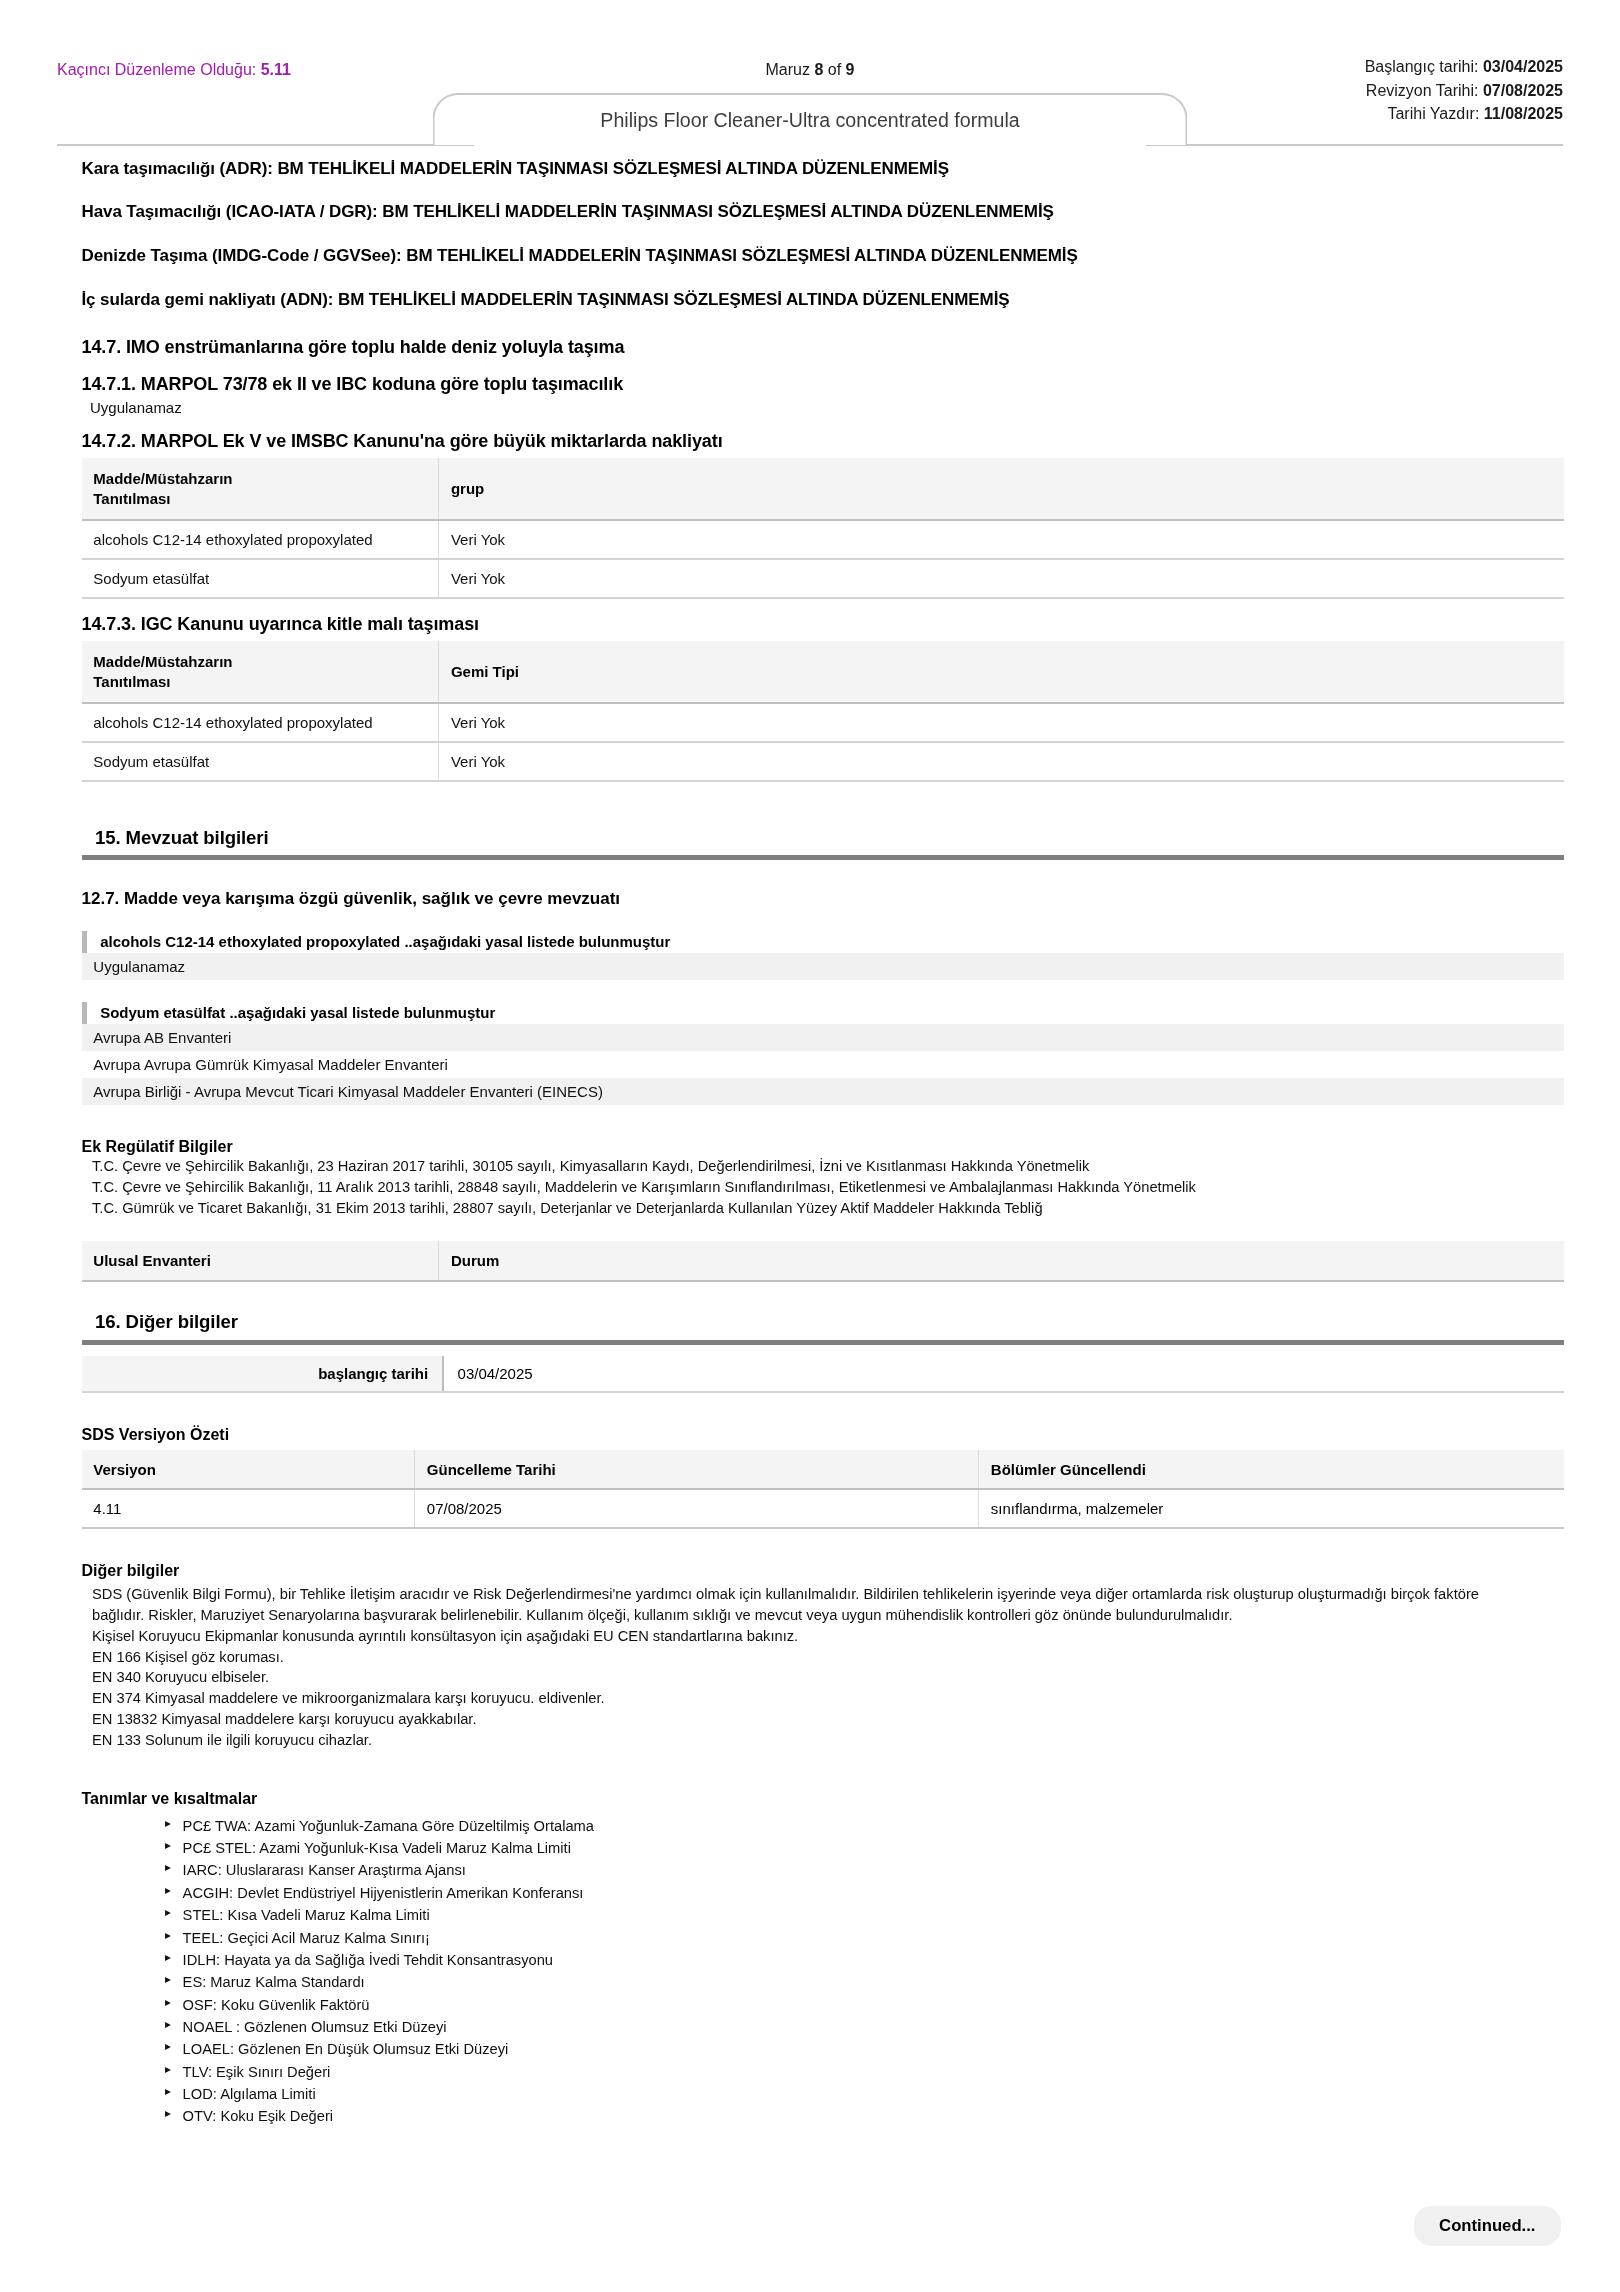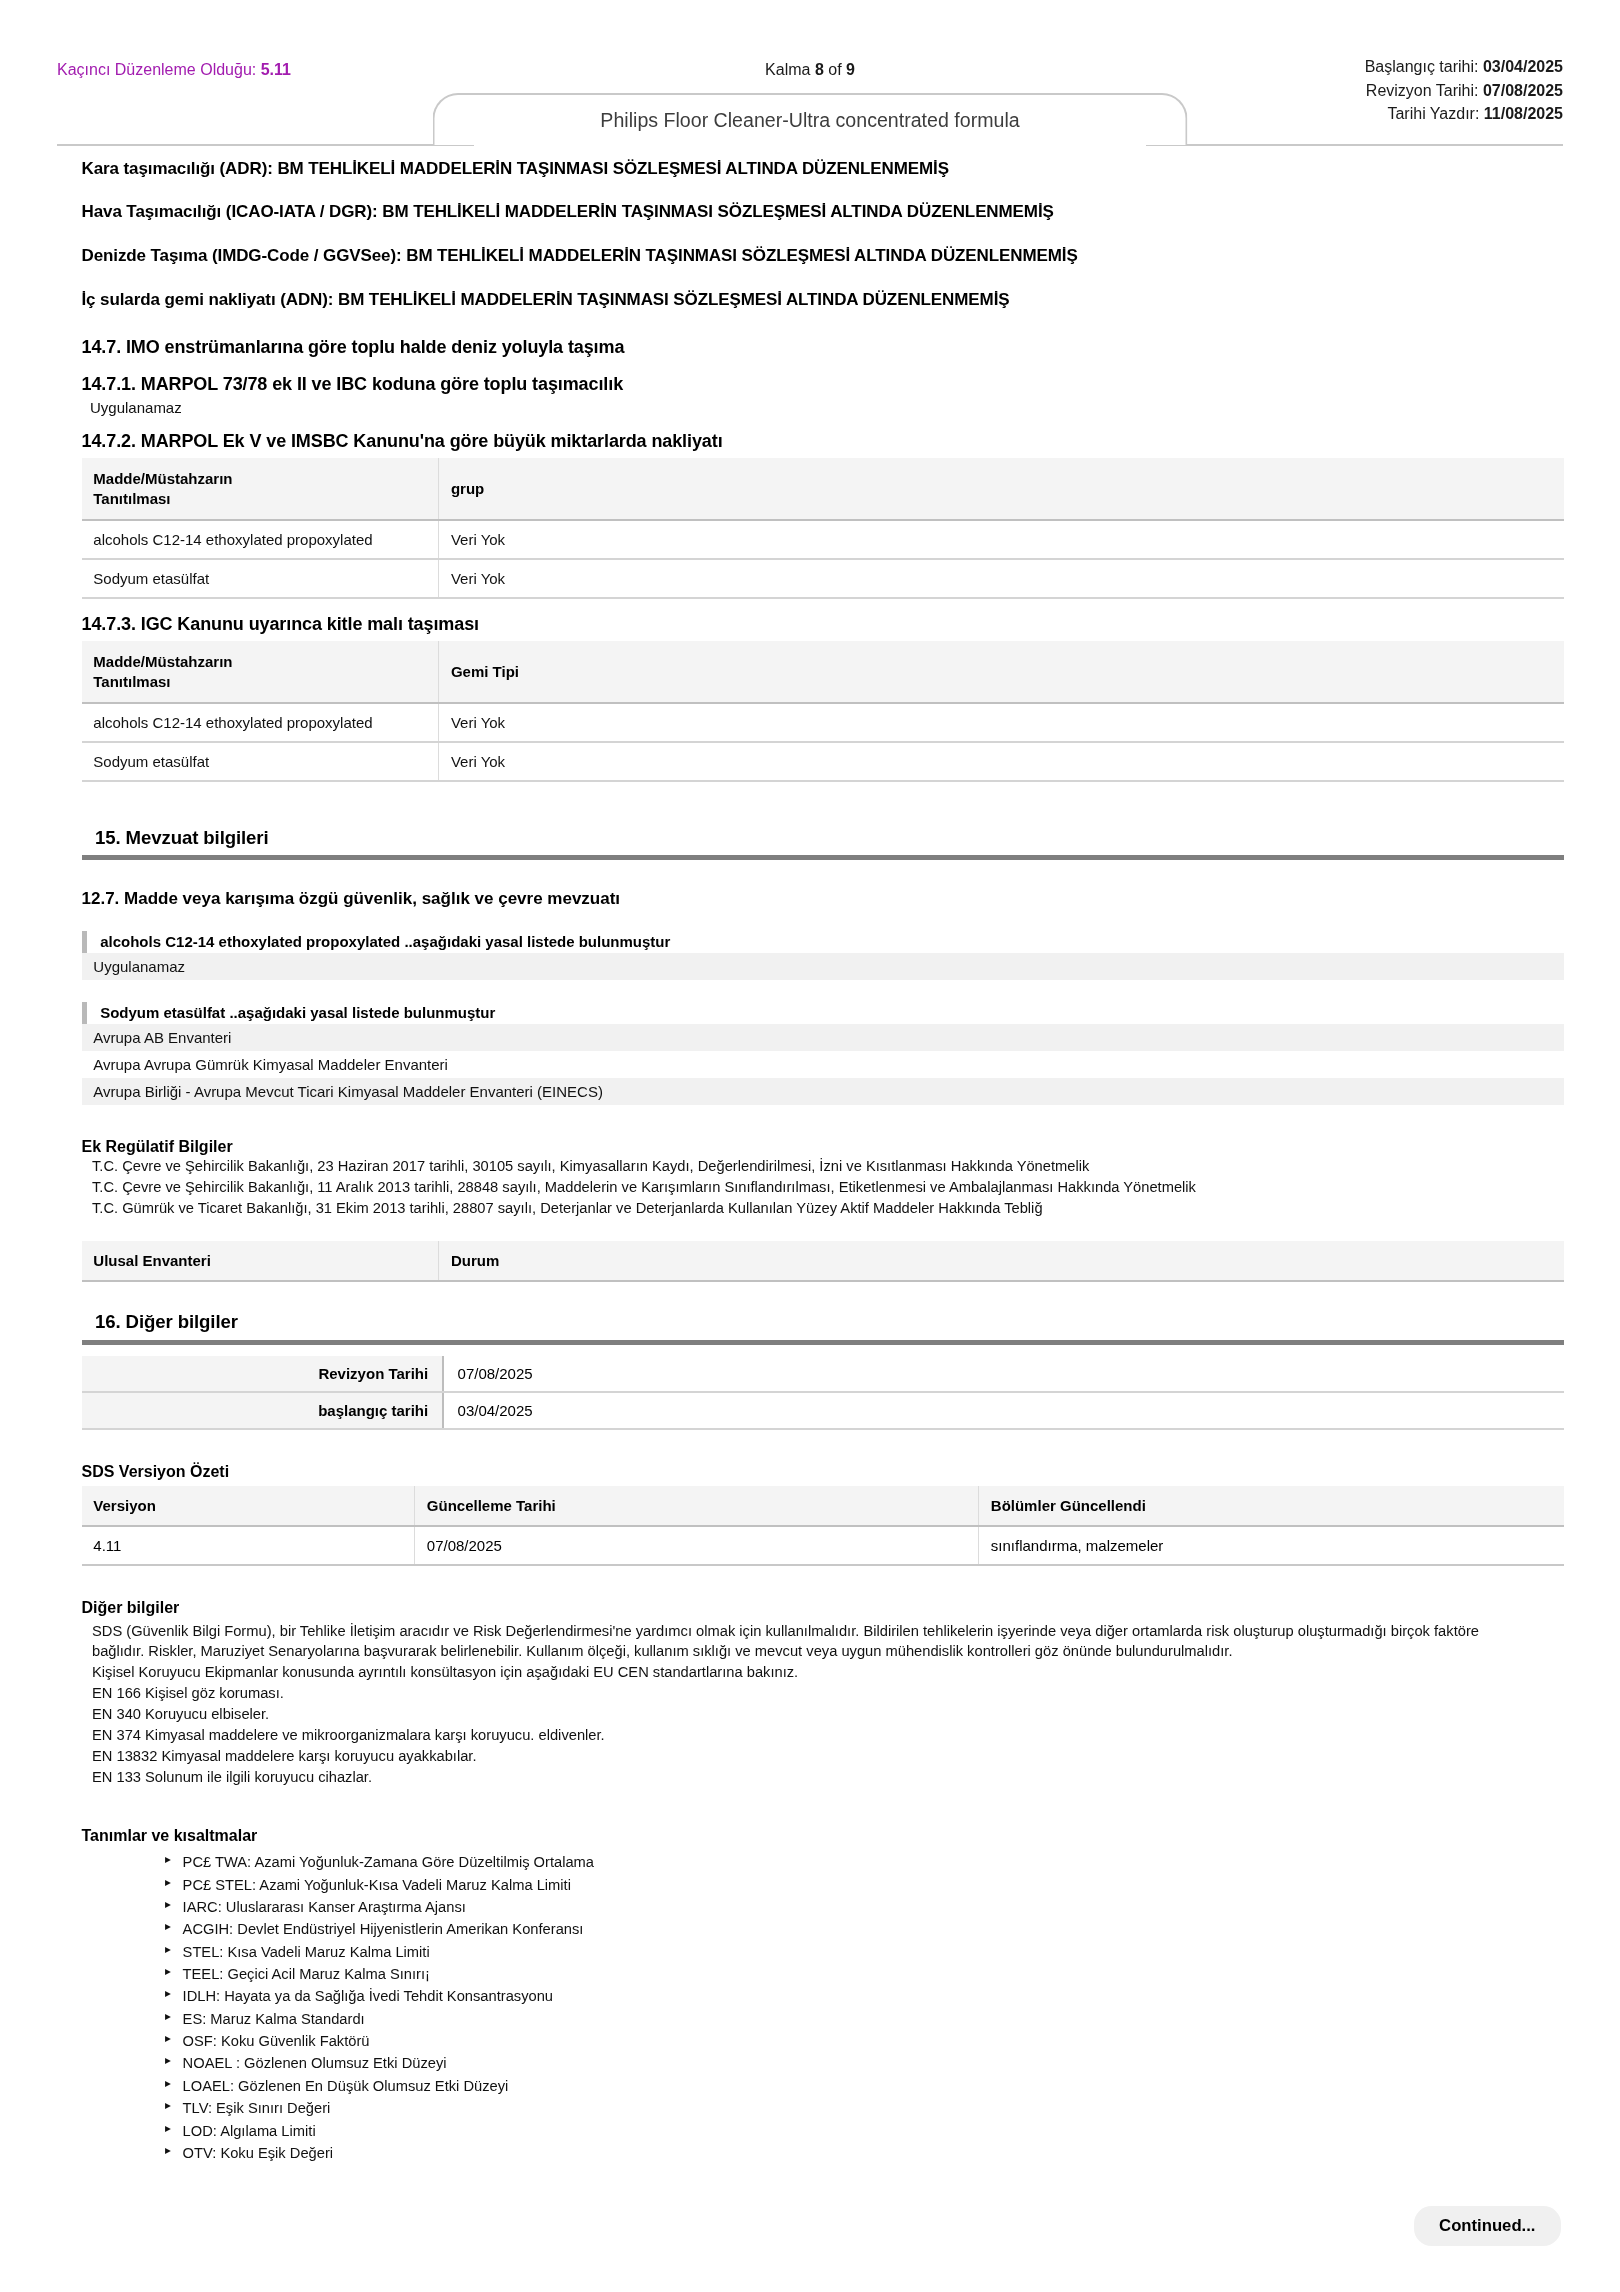--- a/index.html
+++ b/index.html
@@ -306,21 +306,21 @@
 </head>
 <body>
 
 <div class="page-header">
   <div class="hdr-left">
     <span>Kaçıncı Düzenleme Olduğu:</span>
     <b>5.11</b>
   </div>
 
   <div class="hdr-center">
-    <span>Kalma </span><b>8</b><span> of </span><b>9</b>
+    <span>Maruz </span><b>8</b><span> of </span><b>9</b>
   </div>
 
   <div class="hdr-right">
     <div>
       <span>Başlangıç tarihi:</span>
       <b>03/04/2025</b>
     </div>
     <div>
       <span>Revizyon Tarihi:</span>
       <b>07/08/2025</b>
@@ -425,24 +425,20 @@
           <th>Durum</th>
         </tr>
       </thead>
     </table>
 
     <div class="section-head" style="margin-top:29px">16. Diğer bilgiler</div>
     <div class="section-rule"></div>
 
     <table class="kv-table">
       <tbody>
-        <tr>
-          <td class="k">Revizyon Tarihi</td>
-          <td class="v">07/08/2025</td>
-        </tr>
         <tr>
           <td class="k">başlangıç tarihi</td>
           <td class="v">03/04/2025</td>
         </tr>
       </tbody>
     </table>
 
     <div class="block-title">SDS Versiyon Özeti</div>
     <table class="ver-table">
       <colgroup>

